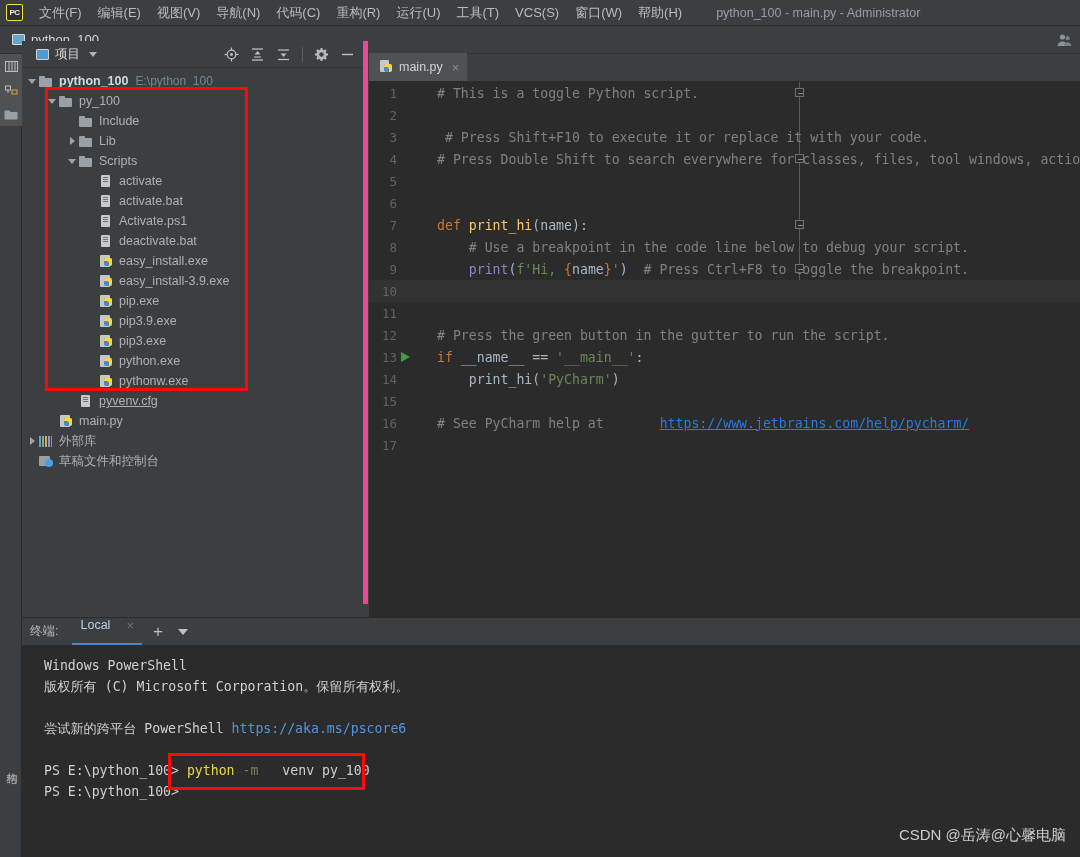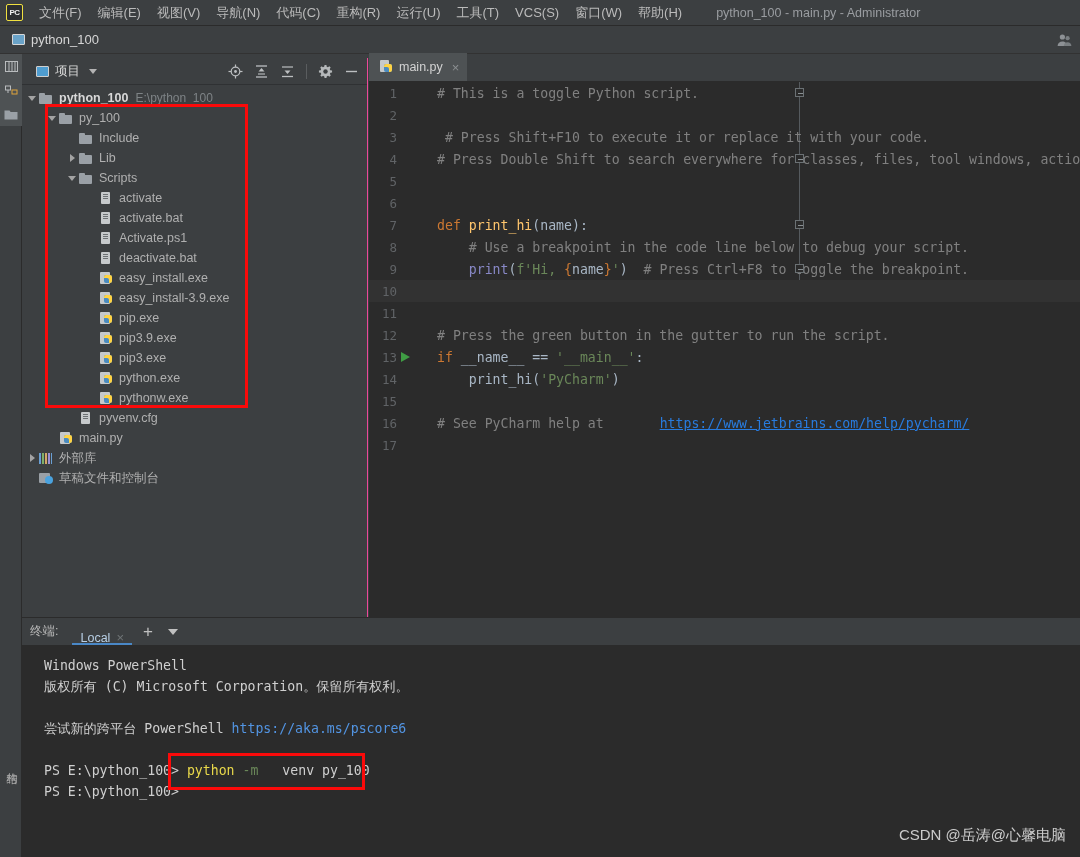--- a/index.html
+++ b/index.html
@@ -56,22 +56,22 @@
   }
   .strip-active { background: #4e5254; }
   .vlabel {
     position: absolute; left: 3px; width: 16px; color: #a9a9a9; font-size: 11px;
     writing-mode: vertical-rl; text-orientation: upright; letter-spacing: 0px;
     white-space: nowrap;
   }
 
   
   .projectpanel {
-    position: absolute; left: 22px; top: 58px; width: 346px; height: 563px;
-    background: #3c3f41; border-right: 1px solid #ec4899;
+    position: absolute; left: 22px; top: 41px; width: 346px; height: 563px;
+    background: #3c3f41; border-right: 5px solid #ec4899;
   }
   .proj-header {
     height: 27px; display: flex; align-items: center; background: #3c3f41;
     border-bottom: 1px solid #2f3133;
   }
   .proj-hdr-icon {
     width: 13px; height: 11px; margin-left: 14px; margin-right: 6px;
     background: #4f9dd0; border: 1px solid #cfcfcf; border-radius: 1px;
   }
   .proj-hdr-label { color: #d6d6d6; font-size: 12.5px; }
@@ -223,21 +223,21 @@
   .terminal {
     position: absolute; left: 22px; top: 617px; width: 1058px; height: 240px;
     background: #2b2b2b; border-top: 1px solid #2b2b2b;
   }
   .term-tabbar {
     height: 28px; background: #3c3f41; display: flex; align-items: center;
     padding-left: 8px; gap: 4px; border-bottom: 1px solid #2b2b2b;
   }
   .term-label { color: #b9b9b9; font-size: 12.5px; margin-right: 10px; }
   .term-tab {
-    position: relative; display: flex; align-items: flex-end; gap: 6px;
+    position: relative; display: flex; align-items: flex-start; gap: 16px;
     height: 27px; padding: 0 8px; color: #b8cfe5; font-size: 12.5px;
   }
   .term-tab.active::after {
     content: ""; position: absolute; left: 0; bottom: 0; width: 100%; height: 2px;
     background: #4a88c7;
   }
   .term-x { color: #6f7476; font-size: 13px; }
   .term-plus { color: #c0c0c0; font-size: 17px; padding: 0 7px; line-height: 1; }
   .term-chev {
     width: 0; height: 0; border-left: 5px solid transparent;
@@ -432,21 +432,21 @@
         <div class="row" style="padding-left: 64px;">
           <span class="arrow"></span>
           <span class="ic ic-py"></span>
           <span>python.exe</span>
         </div>
         <div class="row" style="padding-left: 64px;">
           <span class="arrow"></span>
           <span class="ic ic-py"></span>
           <span>pythonw.exe</span>
         </div>
-        <div class="row" style="padding-left: 44px;">
+        <div class="row" style="padding-left: 44px; text-decoration: underline;">
           <span class="arrow"></span>
           <span class="ic ic-file"></span>
           <span>pyvenv.cfg</span>
         </div>
         <div class="row" style="padding-left: 24px;">
           <span class="arrow"></span>
           <span class="ic ic-py"></span>
           <span>main.py</span>
         </div>
         <div class="row" style="padding-left: 4px;">

